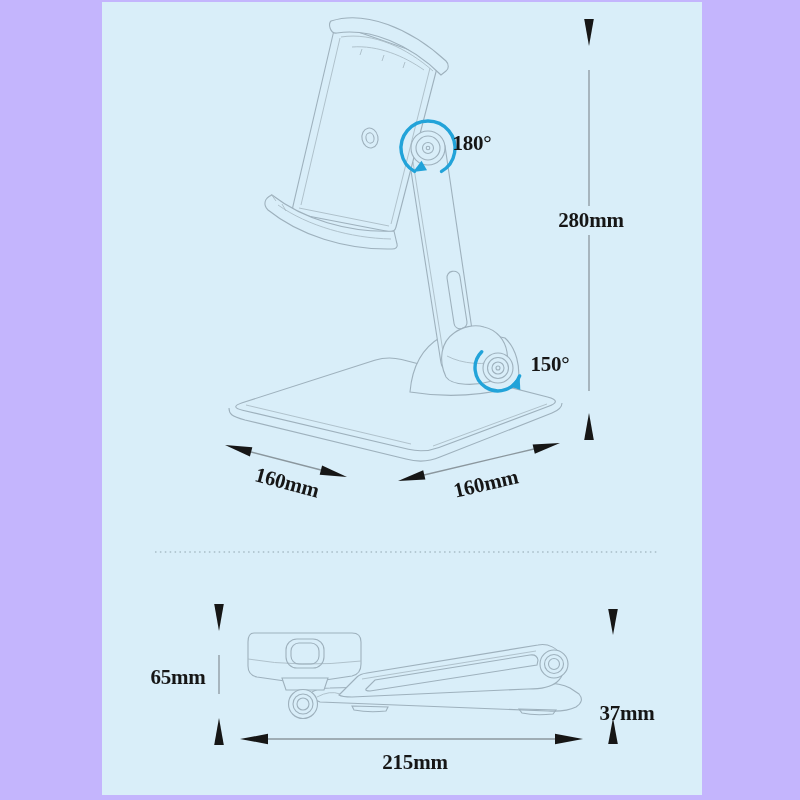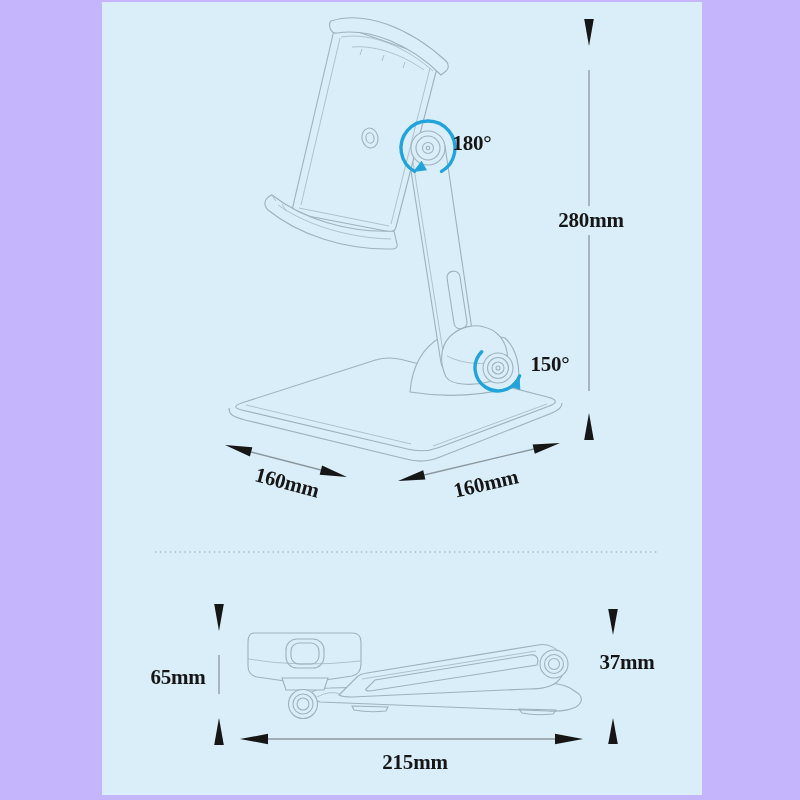--- a/index.html
+++ b/index.html
@@ -187,15 +187,15 @@
       </g>
     </g>
   </svg>
 
   <div class="dim-label" style="left:472px;top:143px;">180°</div>
   <div class="dim-label" style="left:536px;top:364px;margin-left:14px;">150°</div>
   <div class="dim-label" style="left:591px;top:220px;">280mm</div>
   <div class="dim-label rot15" style="left:287px;top:483px;">160mm</div>
   <div class="dim-label rotm13" style="left:486px;top:484px;">160mm</div>
   <div class="dim-label" style="left:178px;top:677px;text-align:right;">65mm</div>
-  <div class="dim-label" style="left:627px;top:662px;">37mm</div>
+  <div class="dim-label" style="left:627px;top:713px;">37mm</div>
   <div class="dim-label" style="left:415px;top:762px;">215mm</div>
 </div>
 
 </body></html>

